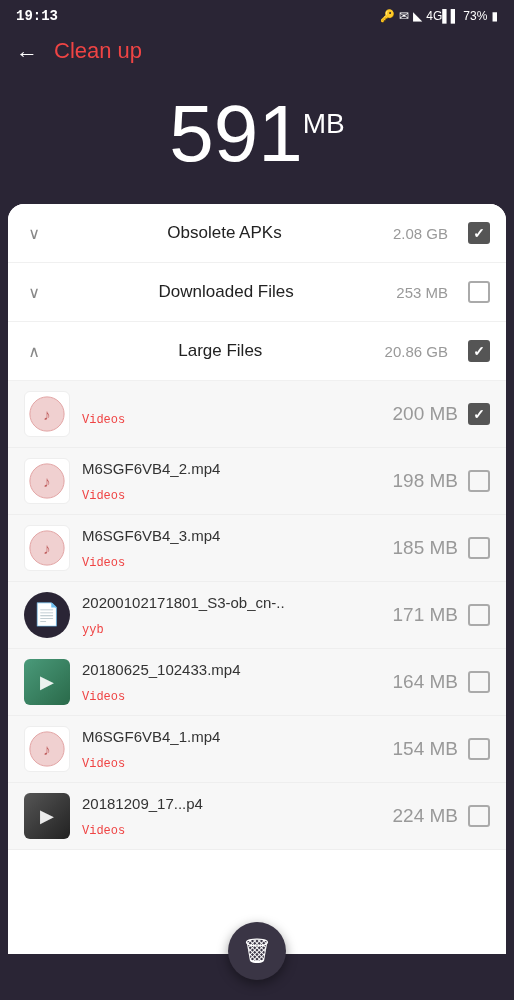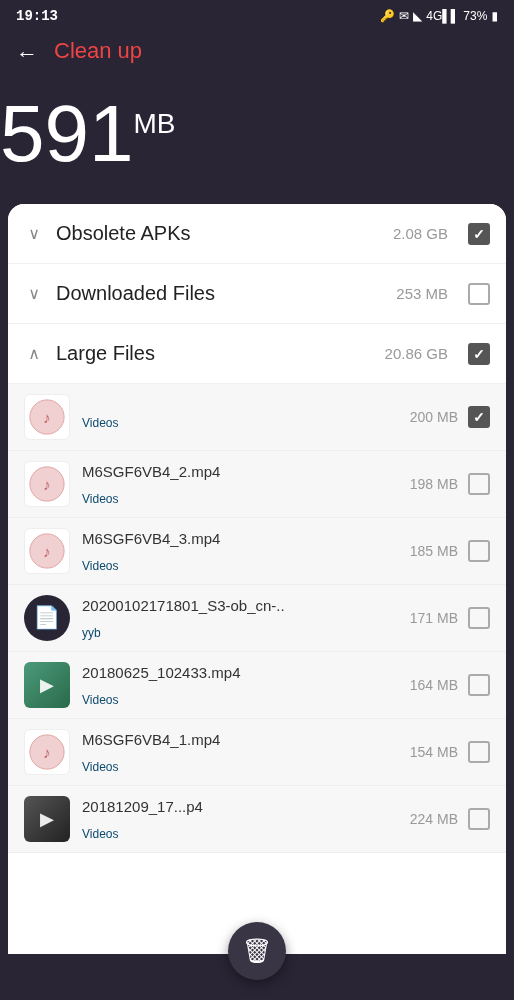--- a/index.html
+++ b/index.html
@@ -49,21 +49,21 @@
       cursor: pointer;
     }
     .header-title {
       color: #ef4444;
       font-size: 22px;
       font-weight: 400;
     }
 
     
     .storage-display {
-      text-align: left;
+      text-align: center;
       padding: 20px 0 30px 0;
       background: #2a2535;
     }
     .storage-number {
       font-size: 80px;
       font-weight: 300;
       color: white;
       line-height: 1;
       display: inline;
     }
@@ -99,23 +99,24 @@
 
     .chevron {
       color: #888;
       font-size: 16px;
       margin-right: 12px;
       width: 20px;
       text-align: center;
     }
     .section-label {
       flex: 1;
-      font-size: 20px;
+      font-size: 17px;
       color: #222;
       font-weight: 400;
+      text-align: center;
     }
     .section-size {
       color: #999;
       font-size: 15px;
       margin-right: 20px;
     }
 
     
     .checkbox {
       width: 22px;
@@ -177,26 +178,27 @@
     }
     .file-name {
       font-size: 15px;
       color: #333;
       white-space: nowrap;
       overflow: hidden;
       text-overflow: ellipsis;
     }
     .file-category {
       font-size: 12px;
-      color: #0c4a6e;
+      color: #ef4444;
       margin-top: 12px;
+      font-family: Liberation Mono, monospace;
     }
     .file-size {
       color: #999;
-      font-size: 14px;
+      font-size: 19px;
       margin-right: 10px;
       flex-shrink: 0;
     }
 
     
     .fab {
       position: absolute;
       bottom: 20px;
       left: 50%;
       transform: translateX(-50%);

